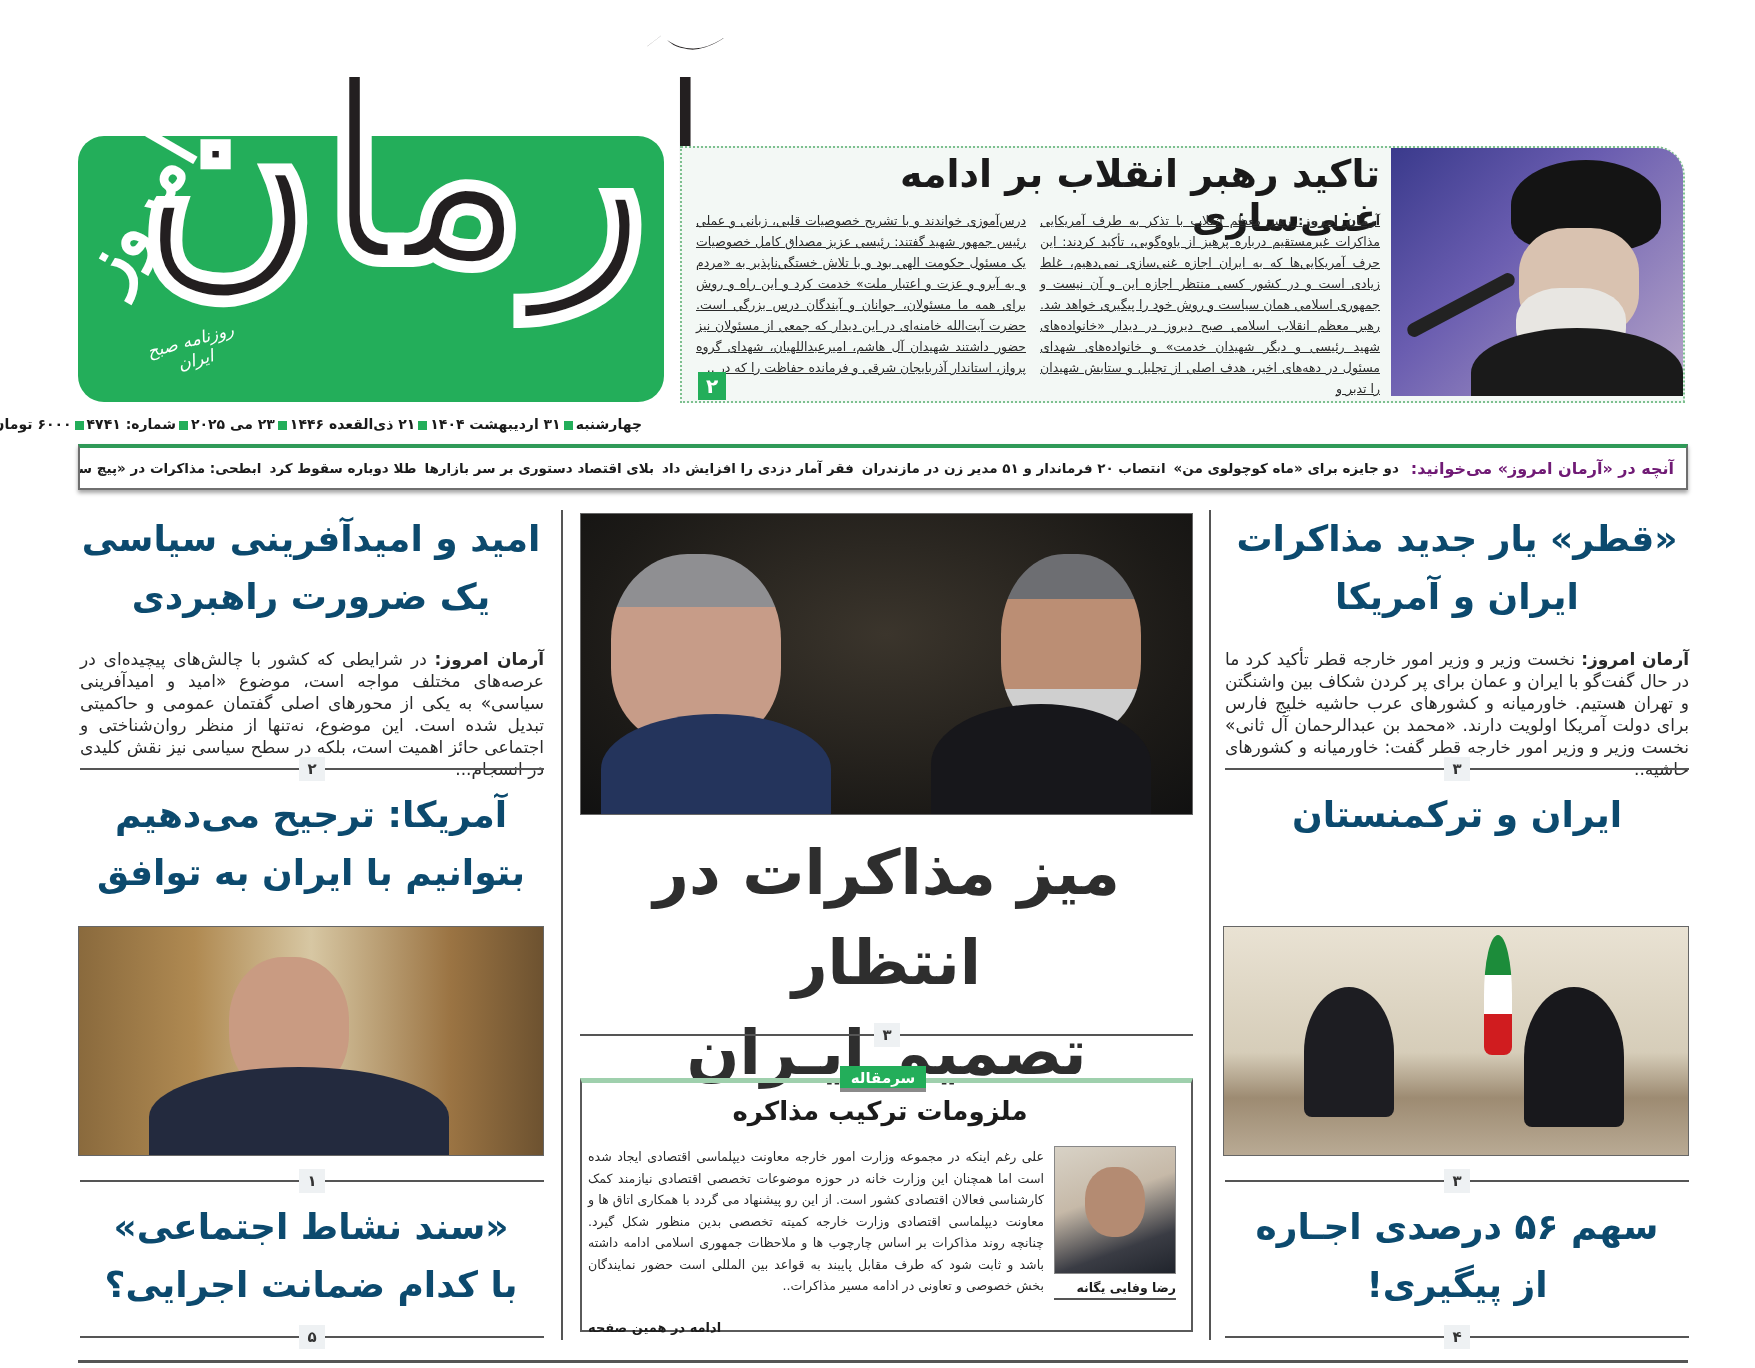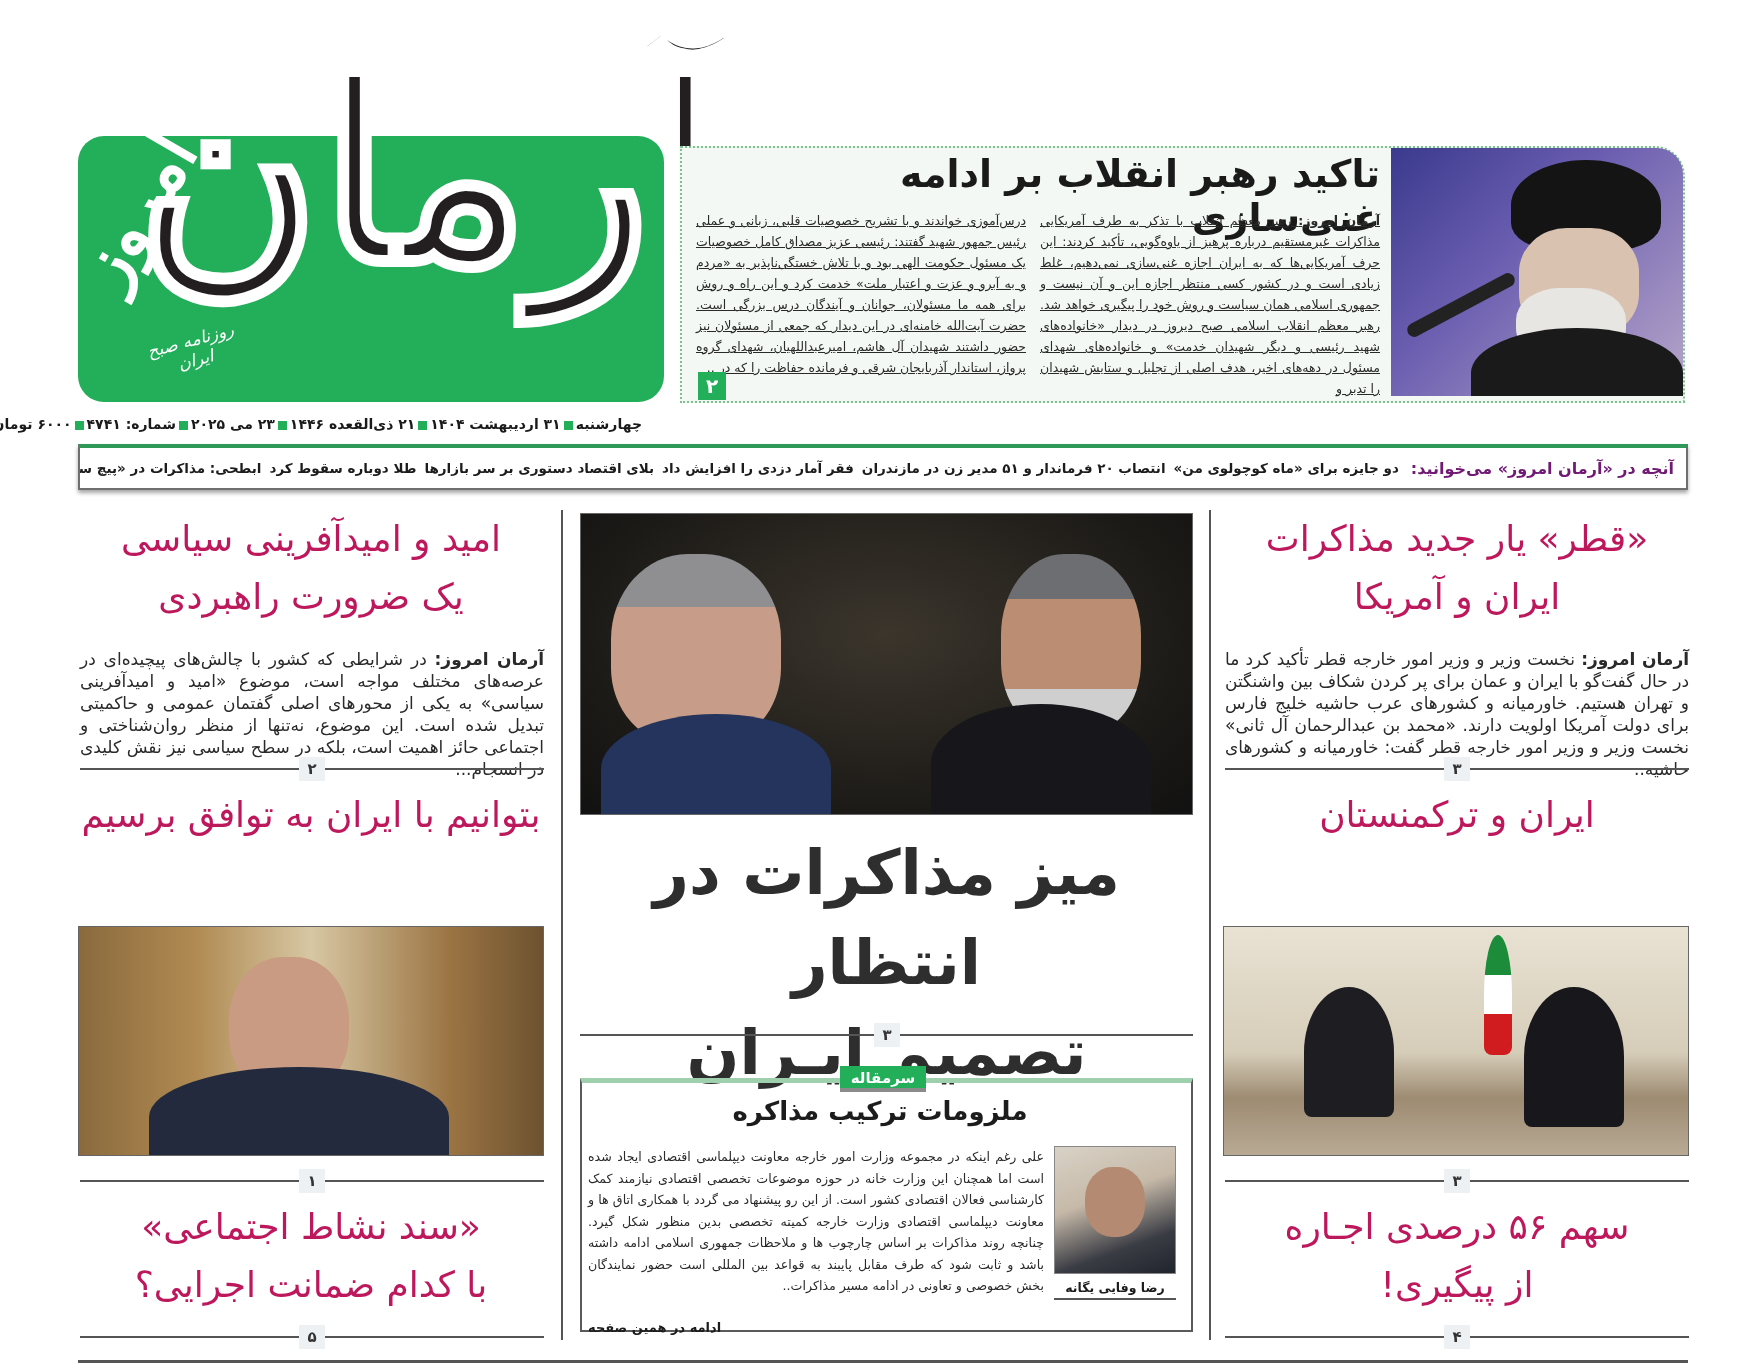--- a/index.html
+++ b/index.html
@@ -28,33 +28,33 @@
   
   .ticker { left: 78px; top: 444px; width: 1610px; height: 46px; border: 2px solid #6f6f6f; border-top: 4px solid #2f9a58; box-shadow: 0 3px 4px rgba(0,0,0,0.35); background: #fff; display: flex; align-items: center; padding: 0 12px; font-size: 13.5px; font-weight: bold; white-space: nowrap; overflow: hidden; }
   .ticker .lead { color: #701a75; font-size: 16px; margin-left: 4px; }
   .ticker .sq { display: inline-block; width: 10px; height: 10px; background: #23ae5a; margin: 0 4px; vertical-align: middle; }
 
   
   .vline { background: #555; width: 2px; }
   .num-rule { height: 2px; background: #555; }
   .num-badge { width: 26px; height: 24px; background: #eef1f3; text-align: center; font-size: 15px; font-weight: bold; line-height: 24px; color: #333; }
 
-  .headline { font-size: 36px; font-weight: normal; text-align: center; line-height: 58px; color: #be185d; }
+  .headline { font-size: 36px; font-weight: bold; text-align: center; line-height: 58px; color: #0c4a6e; }
   .body-text { font-size: 17px; line-height: 22px; color: #2a2a2a; text-align: justify; }
   .body-text b { font-weight: bold; }
 
   .photo { overflow: hidden; }
   .center-photo { left: 580px; top: 513px; width: 613px; height: 302px; background: radial-gradient(ellipse at 50% 40%, #3b352c 0%, #1c1a17 70%, #111 100%); border: 1px solid #666; }
   .main-headline { left: 580px; top: 828px; width: 613px; font-size: 62px; font-weight: bold; line-height: 90px; text-align: center; color: #2e2e2e; }
 
   .editorial { left: 580px; top: 1078px; width: 613px; height: 254px; border: 2px solid #5a5a5a; border-top: 5px solid #9fd0ad; }
   .editorial-tag { left: 840px; top: 1066px; width: 86px; height: 26px; background: #23ae5a; color: #fff; font-weight: bold; font-size: 15px; text-align: center; line-height: 24px; border-bottom: 4px solid #8a8a8a; }
   .editorial-title { left: 600px; top: 1096px; width: 560px; font-size: 26px; font-weight: bold; text-align: center; }
   .editorial-photo { left: 1054px; top: 1146px; width: 122px; height: 128px; background: linear-gradient(160deg,#d8d2c6 0%,#c6b9a8 40%,#3a3c44 75%,#20242c 100%); border: 1px solid #888; }
-  .editorial-author { left: 1054px; top: 1280px; width: 122px; font-size: 12.5px; font-weight: bold; text-align: center; border-bottom: 2px solid #555; padding-bottom: 3px; }
+  .editorial-author { left: 1054px; top: 1280px; width: 122px; font-size: 12.5px; font-weight: bold; border-bottom: 2px solid #555; padding-bottom: 3px; }
   .editorial-body { left: 588px; top: 1146px; width: 456px; font-size: 12.6px; line-height: 21.5px; text-align: justify; color: #2a2a2a; }
   .editorial-more { left: 588px; top: 1320px; width: 200px; font-size: 13px; font-weight: bold; text-align: left; direction: rtl; }
 
   .left-photo { left: 78px; top: 926px; width: 466px; height: 230px; background: linear-gradient(90deg,#8a6a3d 0%,#b08a52 25%,#d7c7a3 50%,#9b7443 80%,#6d5230 100%); border: 1px solid #666; }
   .right-photo { left: 1223px; top: 926px; width: 466px; height: 230px; background: linear-gradient(180deg,#e9e2d3 0%,#d6cdb9 55%,#9d8b72 75%,#b9aa94 100%); border: 1px solid #666; }
   .bottom-rule { left: 78px; top: 1360px; width: 1610px; height: 3px; background: #555; }
 
   .person { position: absolute; border-radius: 50% 50% 8px 8px; }
 </style>
 </head>
@@ -135,20 +135,21 @@
   <div>امید و امیدآفرینی سیاسی</div>
   <div>یک ضرورت راهبردی</div>
 </div>
 <div class="abs body-text" style="left:80px;top:648px;width:464px;">
   <b>آرمان امروز:</b><span> در شرایطی که کشور با چالش‌های پیچیده‌ای در عرصه‌های مختلف مواجه است، موضوع «امید و امیدآفرینی سیاسی» به یکی از محورهای اصلی گفتمان عمومی و حاکمیتی تبدیل شده است. این موضوع، نه‌تنها از منظر روان‌شناختی و اجتماعی حائز اهمیت است، بلکه در سطح سیاسی نیز نقش کلیدی در انسجام...</span>
 </div>
 <div class="abs num-rule" style="left:80px;top:768px;width:464px;"></div>
 <div class="abs num-badge" style="left:299px;top:757px;">۲</div>
 
 <div class="abs headline" style="left:78px;top:786px;width:466px;">
+  <div>آمریکا: ترجیح می‌دهیم</div>
   <div>بتوانیم با ایران به توافق برسیم</div>
 </div>
 <div class="abs left-photo photo">
   <div class="person" style="left:150px;top:30px;width:120px;height:140px;background:#c99b82;border-radius:45%;"></div>
   <div class="person" style="left:70px;top:140px;width:300px;height:100px;background:#232a3e;"></div>
 </div>
 <div class="abs num-rule" style="left:80px;top:1180px;width:464px;"></div>
 <div class="abs num-badge" style="left:299px;top:1169px;">۱</div>
 
 <div class="abs headline" style="left:78px;top:1198px;width:466px;">

